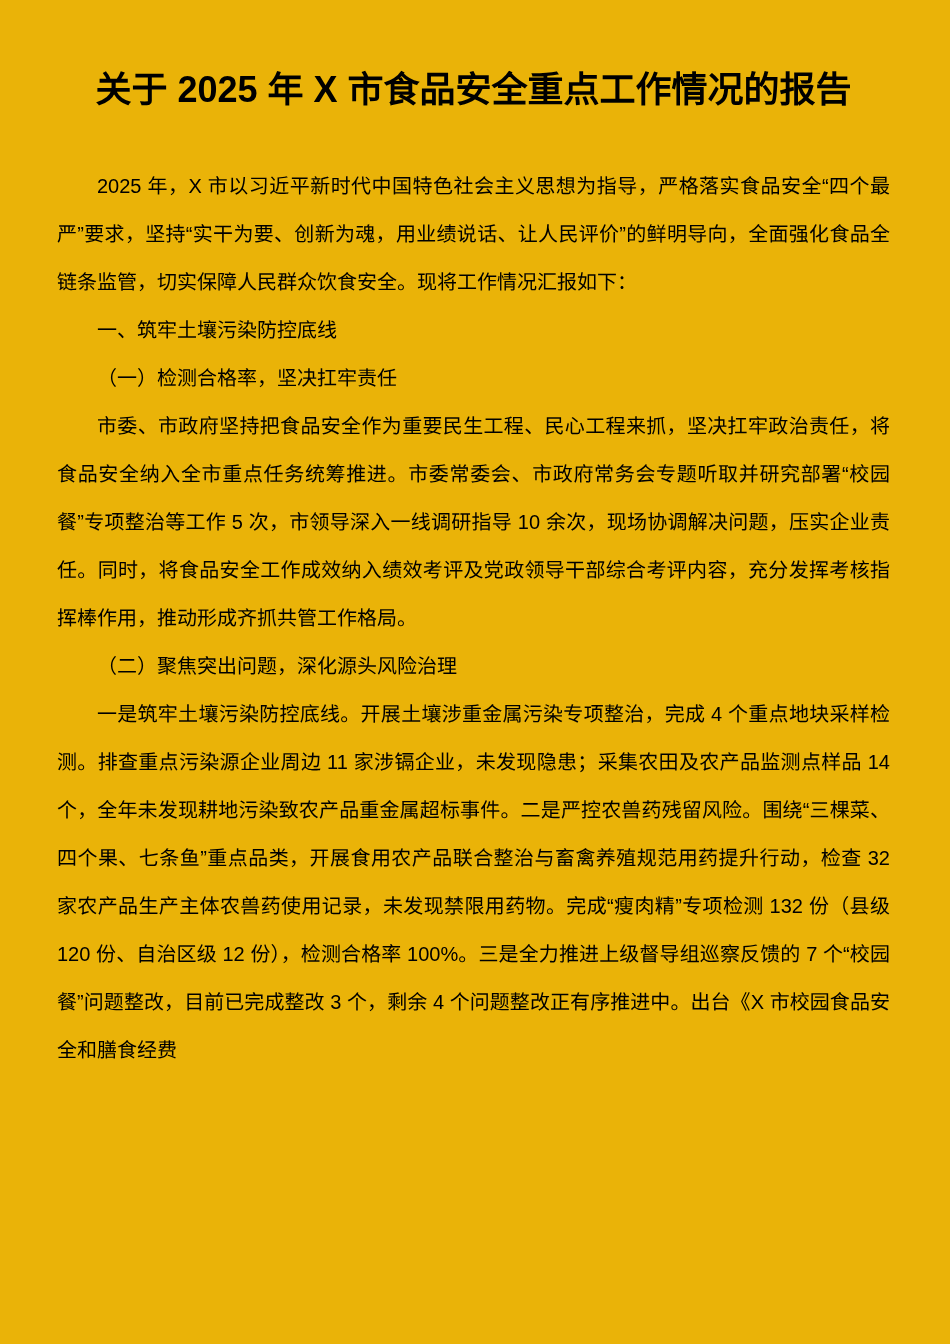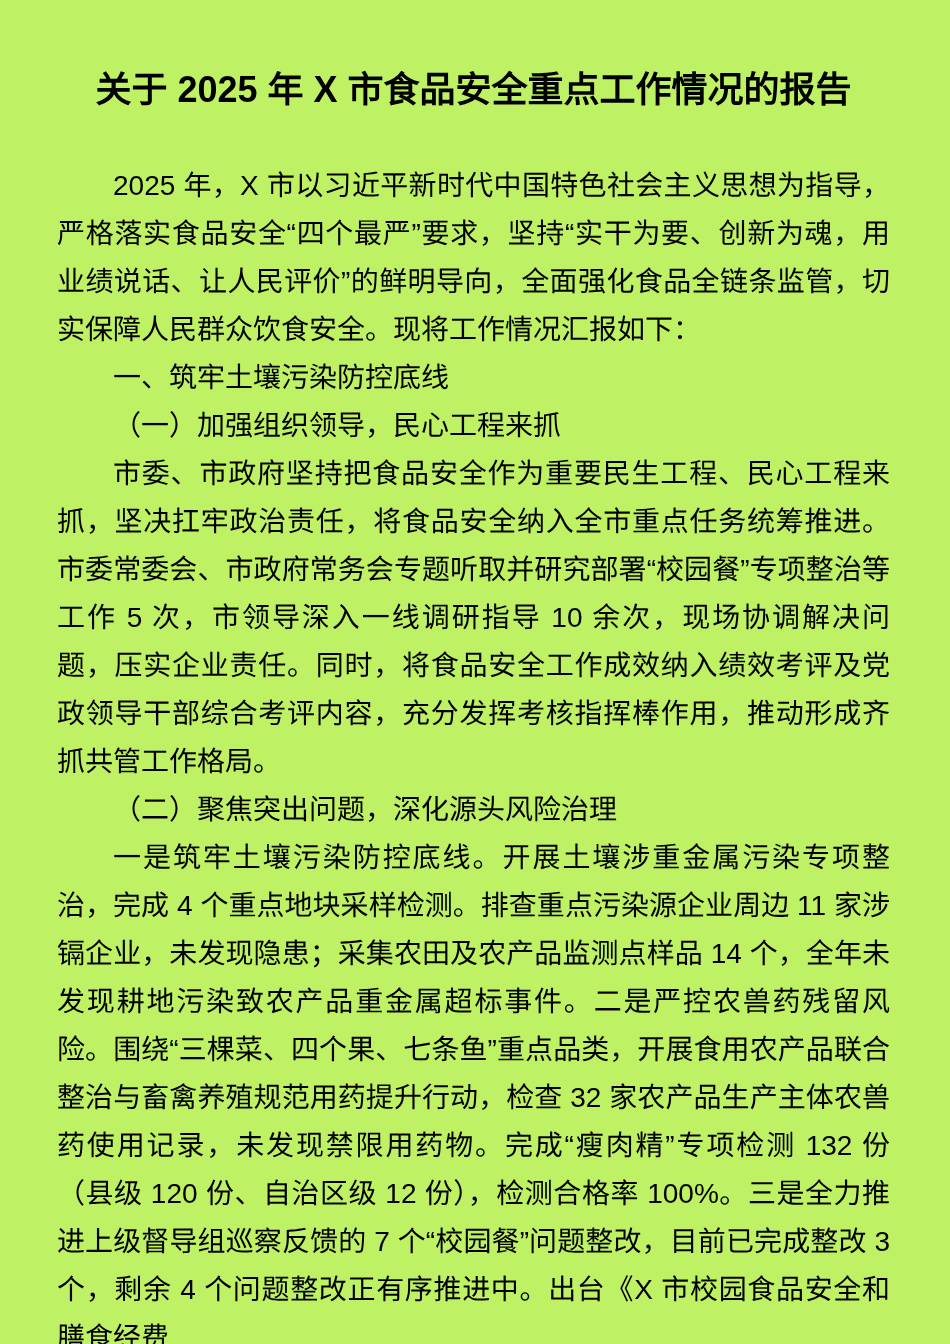--- a/index.html
+++ b/index.html
@@ -5,55 +5,55 @@
   html, body {
     margin: 0;
     padding: 0;
     background: #ffffff;
   }
   .page {
     position: relative;
     width: 950px;
     height: 1344px;
     box-sizing: border-box;
-    background: #bef264;
+    background: #eab308;
     color: #000000;
     padding: 62px 60px 0 57px;
     overflow: hidden;
     font-family: "Liberation Sans", "DejaVu Sans", sans-serif;
   }
   .doc-title {
     margin: 0 0 44px 0;
     font-size: 36px;
     line-height: 56px;
     font-weight: 700;
     text-align: center;
     letter-spacing: 0;
   }
   .para {
     margin: 0;
-    font-size: 28px;
+    font-size: 20px;
     line-height: 48px;
     text-align: justify;
     text-indent: 2em;
   }
   .para .run-bold {
     font-weight: 400;
   }
 </style>
 </head>
 <body>
 
 <div class="page">
   <h1 class="doc-title">关于 2025 年 X 市食品安全重点工作情况的报告</h1>
 
   <p class="para">2025 年，X 市以习近平新时代中国特色社会主义思想为指导，严格落实食品安全“四个最严”要求，坚持“实干为要、创新为魂，用业绩说话、让人民评价”的鲜明导向，全面强化食品全链条监管，切实保障人民群众饮食安全。现将工作情况汇报如下：</p>
 
   <p class="para">一、筑牢土壤污染防控底线</p>
 
-  <p class="para">（一）加强组织领导，民心工程来抓</p>
+  <p class="para">（一）检测合格率，坚决扛牢责任</p>
 
   <p class="para">市委、市政府坚持把食品安全作为重要民生工程、民心工程来抓，坚决扛牢政治责任，将食品安全纳入全市重点任务统筹推进。市委常委会、市政府常务会专题听取并研究部署“校园餐”专项整治等工作 5 次，市领导深入一线调研指导 10 余次，现场协调解决问题，压实企业责任。同时，将食品安全工作成效纳入绩效考评及党政领导干部综合考评内容，充分发挥考核指挥棒作用，推动形成齐抓共管工作格局。</p>
 
   <p class="para">（二）聚焦突出问题，深化源头风险治理</p>
 
   <p class="para"><span class="run-bold">一是</span><span class="run">筑牢土壤污染防控底线。开展土壤涉重金属污染专项整治，完成 4 个重点地块采样检测。排查重点污染源企业周边 11 家涉镉企业，未发现隐患；采集农田及农产品监测点样品 14 个，全年未发现耕地污染致农产品重金属超标事件。</span><span class="run-bold">二是</span><span class="run">严控农兽药残留风险。围绕“三棵菜、四个果、七条鱼”重点品类，开展食用农产品联合整治与畜禽养殖规范用药提升行动，检查 32 家农产品生产主体农兽药使用记录，未发现禁限用药物。完成“瘦肉精”专项检测 132 份（县级 120 份、自治区级 12 份），检测合格率 100%。</span><span class="run-bold">三是</span><span class="run">全力推进上级督导组巡察反馈的 7 个“校园餐”问题整改，目前已完成整改 3 个，剩余 4 个问题整改正有序推进中。出台《X 市校园食品安全和膳食经费</span></p>
 </div>
 
 </body></html>

